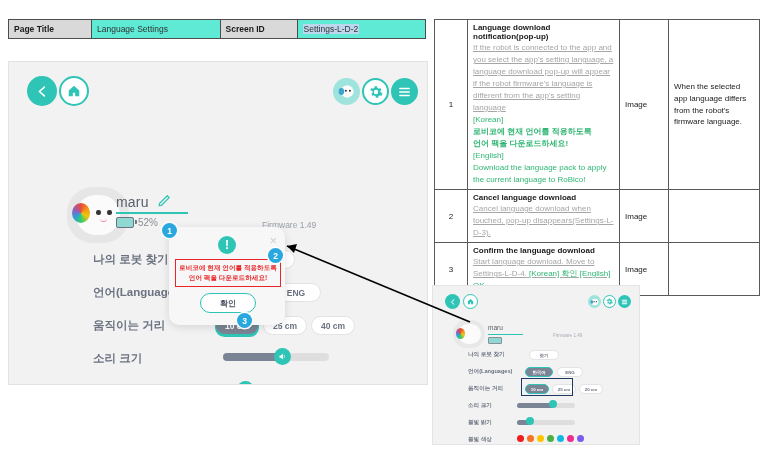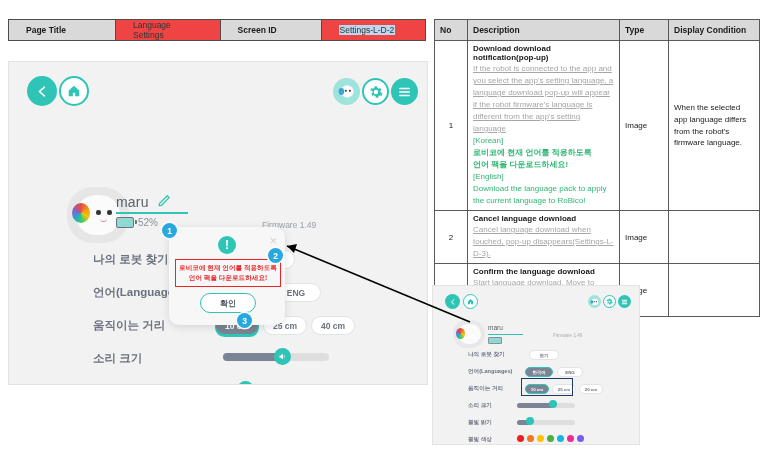--- a/index.html
+++ b/index.html
@@ -1,23 +1,23 @@
 <!DOCTYPE html>
 <html><head>
 <meta charset="utf-8">
 <style>
   html,body{margin:0;padding:0;background:#ffffff;}
   body{width:768px;height:462px;overflow:hidden;font-family:"Liberation Sans",sans-serif;color:#1a1a1a;}
   .page{position:relative;width:768px;height:462px;}
 
   
   .spec-table{position:absolute;left:8px;top:19px;width:418px;border-collapse:collapse;table-layout:fixed;}
-  .spec-table td{border:1px solid #4d4d4d;height:18px;font-size:8.5px;padding:0 17px;vertical-align:middle;}
+  .spec-table td{border:1px solid #4d4d4d;height:18px;font-size:8.5px;padding:0 5px;vertical-align:middle;}
   .spec-lbl{background:#d9d9d9;font-weight:bold;width:72px;}
-  .spec-val{background:#ef4444;color:#333;}
+  .spec-val{background:#5eead4;color:#333;}
   .sid-lbl{width:66px;}
   .hl{background:#bdd7ee;display:inline;padding:0 1px;}
 
   
   .mock{position:absolute;left:8px;top:61px;width:418px;height:322px;background:#f2f2f2;border:1px solid #e2e2e2;overflow:hidden;}
   .mock-top{position:absolute;left:0;top:0;width:100%;height:54px;}
   .circ{position:absolute;border-radius:50%;display:flex;align-items:center;justify-content:center;}
   .btn-back{left:18px;top:14px;width:30px;height:30px;background:#2ec4b6;}
   .btn-home{left:50px;top:14px;width:30px;height:30px;background:#ffffff;border:2px solid #2ec4b6;box-sizing:border-box;}
   .btn-robot{left:324px;top:16px;width:27px;height:27px;background:#9fe3dd;}
@@ -242,31 +242,25 @@
       <div class="pop-ok">확인</div>
     </div>
 
     <div class="badge b1">1</div>
     <div class="badge b2">2</div>
     <div class="badge b3">3</div>
   </div>
 
   <table class="desc-table">
     <tbody>
-        <tr>
-      <th class="c-no">No</th>
-      <th>Description</th>
-      <th class="c-type">Type</th>
-      <th class="c-cond">Display Condition</th>
-    </tr>
 
     <tr>
       <td class="c-no">1</td>
       <td>
-        <span class="d-title">Download download notification(pop-up)</span>
+        <span class="d-title">Language download notification(pop-up)</span>
         <span class="d-sub">If the robot is connected to the app and you select the app's setting language, a language download pop-up will appear if the robot firmware's language is different from the app's setting language</span>
         <span class="d-grn">[Korean]</span>
         <span class="d-grnb">로비코에 현재 언어를 적용하도록</span>
         <span class="d-grnb">언어 팩을 다운로드하세요!</span>
         <span class="d-grn">[English]</span>
         <span class="d-grn">Download the language pack to apply</span>
         <span class="d-grn">the current language to RoBico!</span>
       </td>
       <td class="c-type">Image</td>
       <td class="c-cond"><span class="cond-txt">When the selected app language differs from the robot's firmware language.</span></td>

